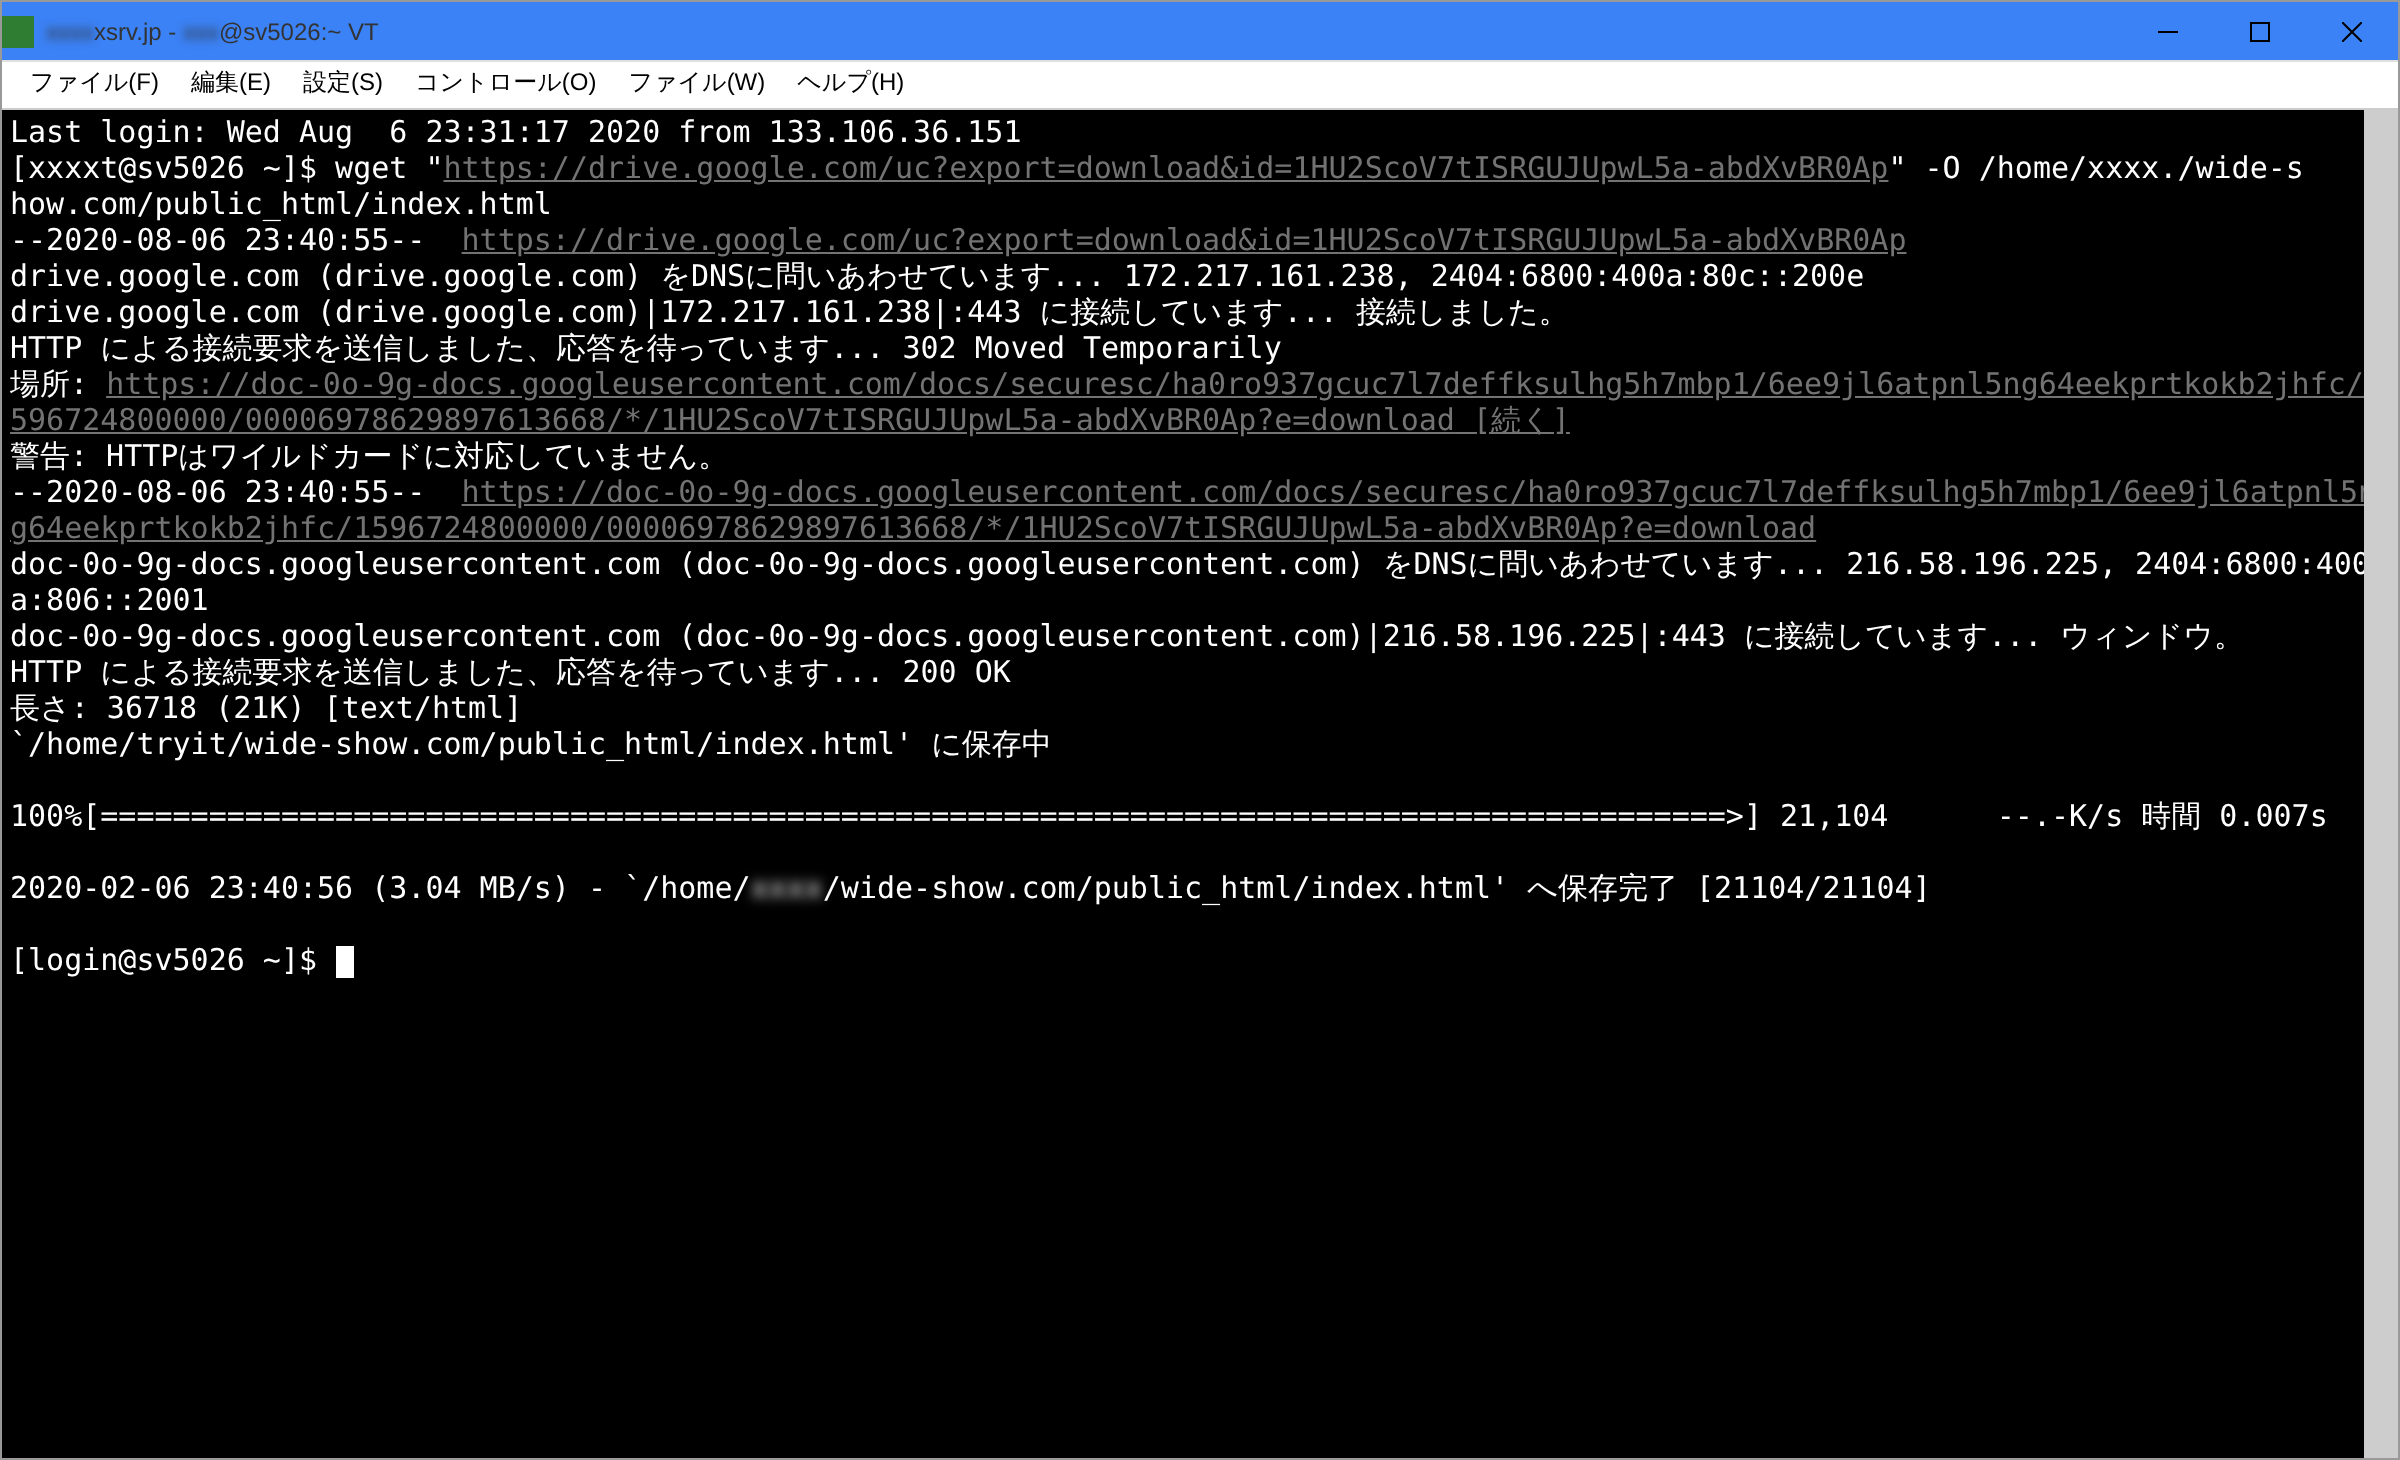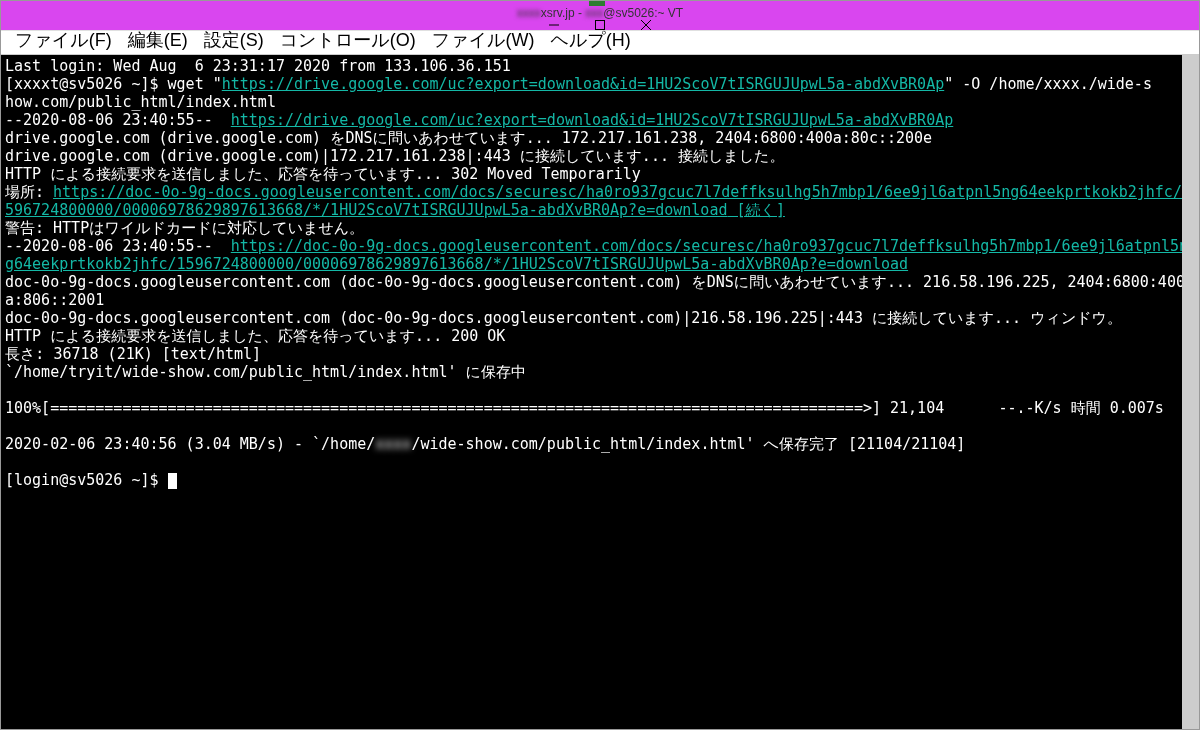--- a/index.html
+++ b/index.html
@@ -6,26 +6,25 @@
 body {
   font-family: "Yu Gothic UI", "Meiryo", sans-serif;
   background: #fff;
   width: 1200px;
   height: 730px;
   overflow: hidden;
   border: 1px solid #999;
 }
 .titlebar {
   height: 30px;
-  background: #d946ef;
+  background: #3b82f6;
   display: flex;
   align-items: center;
   padding-left: 0;
   border-bottom: 1px solid #e0e0e0;
-  flex-direction: column;
 }
 .titlebar-icon {
   width: 16px;
   height: 16px;
   background: #2e7d32;
   margin-right: 6px;
   display: inline-block;
 }
 .titlebar-title {
   font-size: 12px;
@@ -43,44 +42,44 @@
   justify-content: center;
   font-size: 10px;
   color: #000;
   cursor: pointer;
 }
 .win-btn svg { width: 10px; height: 10px; }
 .menubar {
   height: 24px;
   background: #fff;
   display: flex;
-  align-items: flex-end;
+  align-items: flex-start;
   padding-left: 6px;
   border-bottom: 1px solid #ccc;
-  font-size: 18px;
+  font-size: 12px;
 }
 .menu-item {
   padding: 2px 8px;
   color: #000;
   cursor: pointer;
 }
 .terminal {
   background: #000;
   color: #fff;
   font-family: "MS Gothic", "Consolas", monospace;
   font-size: 15px;
   line-height: 18px;
   padding: 2px 4px;
   height: calc(100% - 54px);
   overflow: hidden;
   white-space: pre-wrap;
   word-break: break-all;
   position: relative;
 }
-.link { color: #14b8a6; text-decoration: underline; }
+.link { color: #737373; text-decoration: underline; }
 .cur {
   display: inline-block;
   width: 9px;
   height: 16px;
   background: #fff;
   vertical-align: text-bottom;
 }
 .scrollbar {
   position: absolute;
   right: 0;

